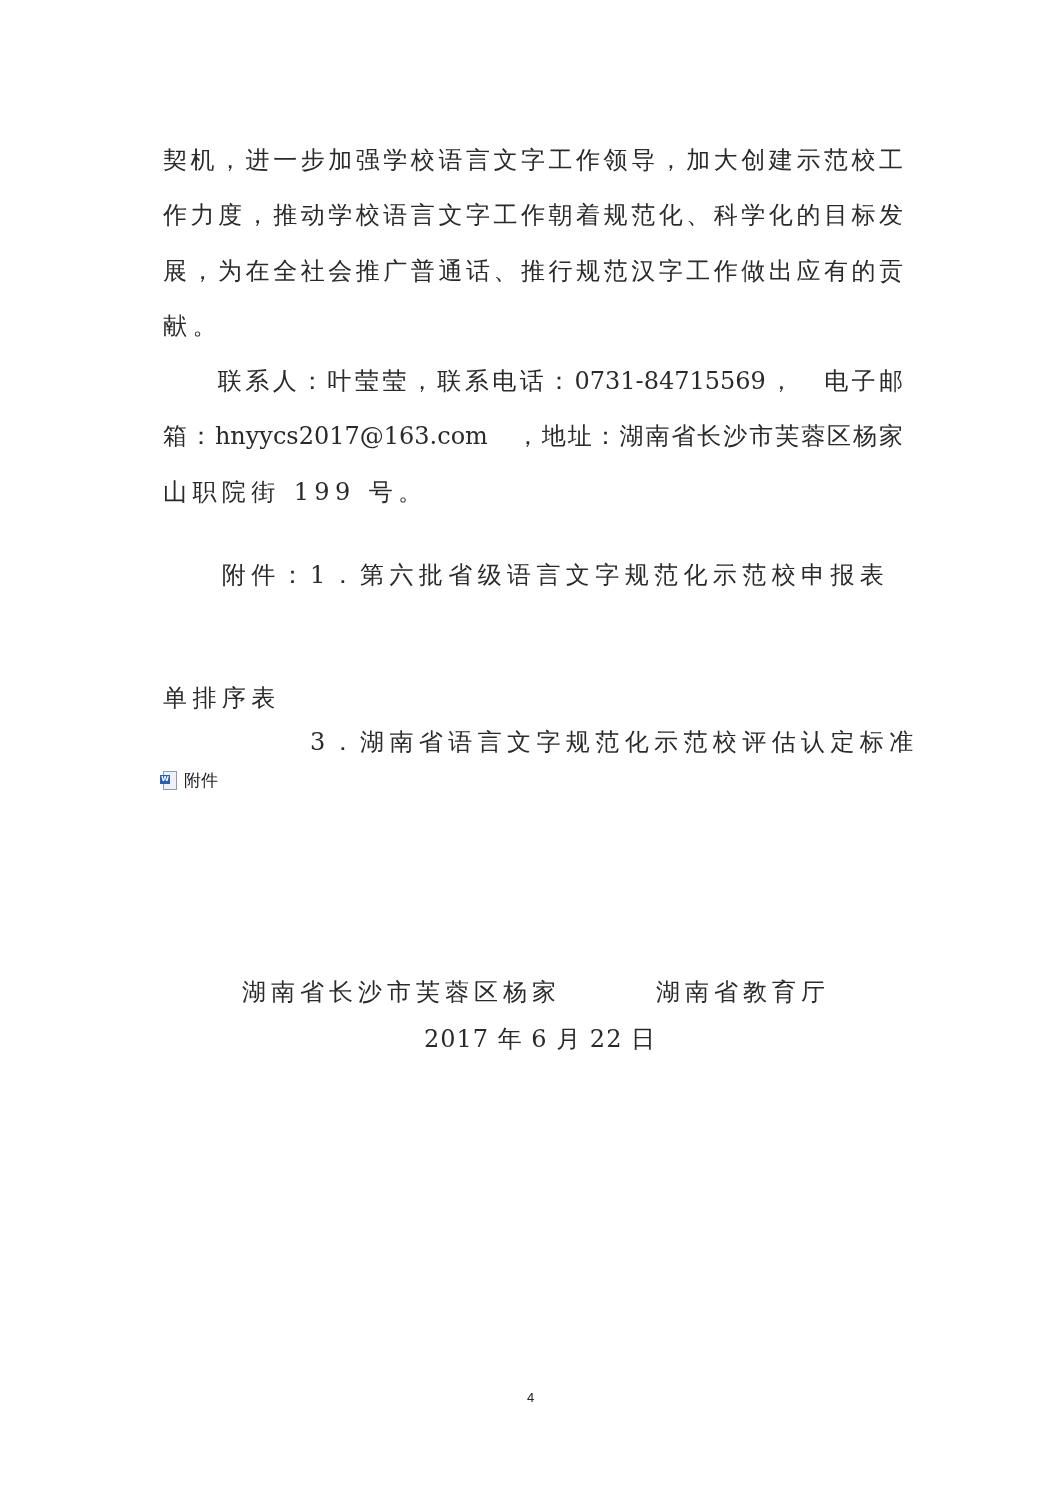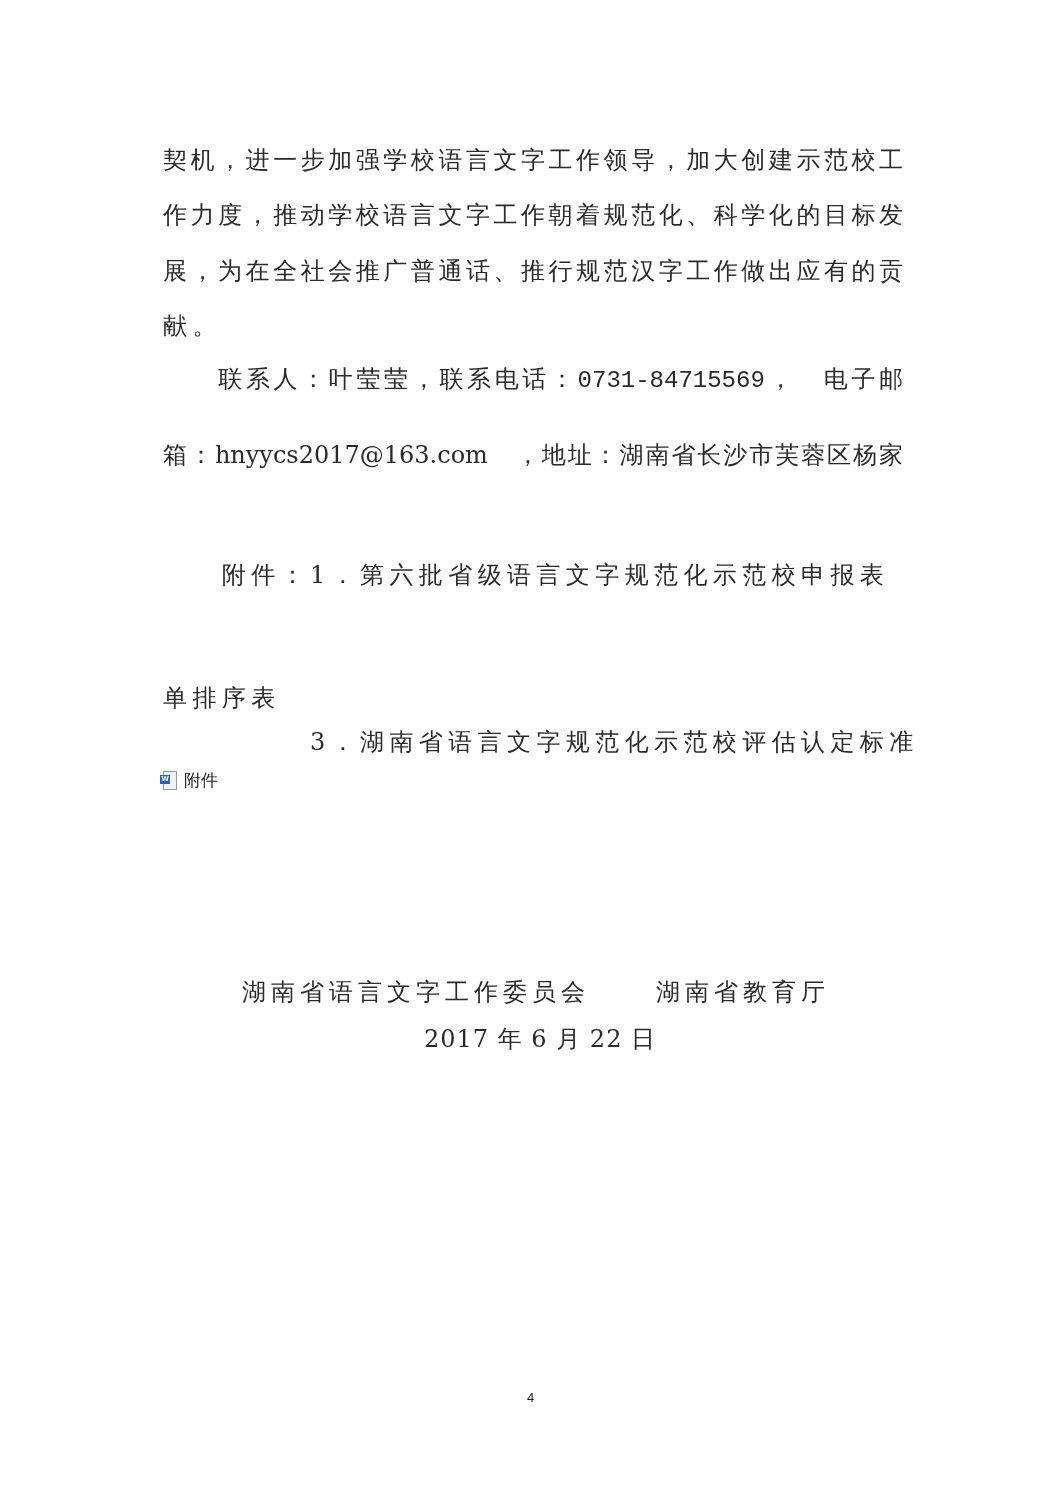--- a/index.html
+++ b/index.html
@@ -22,33 +22,34 @@
 </head>
 <body>
 
 <div class="page">
 
   <div class="line just" style="top:145px;">契机，进一步加强学校语言文字工作领导，加大创建示范校工</div>
   <div class="line just" style="top:200px;">作力度，推动学校语言文字工作朝着规范化、科学化的目标发</div>
   <div class="line just" style="top:256px;">展，为在全社会推广普通话、推行规范汉字工作做出应有的贡</div>
   <div class="line" style="top:311px;">献。</div>
 
-  <div class="line just" style="top:366px;font-family:Liberation Mono, monospace;">　　联系人：叶莹莹，联系电话：0731-84715569，　电子邮</div>
-  <div class="line just" style="top:440px;">箱：hnyycs2017@163.com　，地址：湖南省长沙市芙蓉区杨家</div>
+  <div class="line just" style="top:366px;">　　联系人：叶莹莹，联系电话：0731-84715569，　电子邮</div>
+  <div class="line just" style="top:421px;">箱：hnyycs2017@163.com　，地址：湖南省长沙市芙蓉区杨家</div>
+  <div class="line" style="top:477px;">山职院街 199 号。</div>
 
   <div class="line" style="top:560px;">　　附件：1．第六批省级语言文字规范化示范校申报表</div>
   <div class="line" style="top:671px;margin-top:12px;">单排序表</div>
   <div class="line" style="top:727px;">　　　　　3．湖南省语言文字规范化示范校评估认定标准</div>
 
   <div class="att-icon-row">
     <span class="word-icon">
       <span class="sheet"></span>
       <span class="badge">W</span>
     </span>
     <span class="att-label">附件</span>
   </div>
 
-  <div class="sig" style="left:242px; top:977px;">湖南省语言文字工作委员会</div>
+  <div class="sig" style="left:242px; top:977px;">湖南省长沙市芙蓉区杨家</div>
   <div class="sig" style="left:656px; top:977px;">湖南省教育厅</div>
   <div class="sig" style="left:424px; top:1024px; letter-spacing:1px;">2017 年 6 月 22 日</div>
 
   <div class="pagenum">4</div>
 </div>
 
 </body></html>

